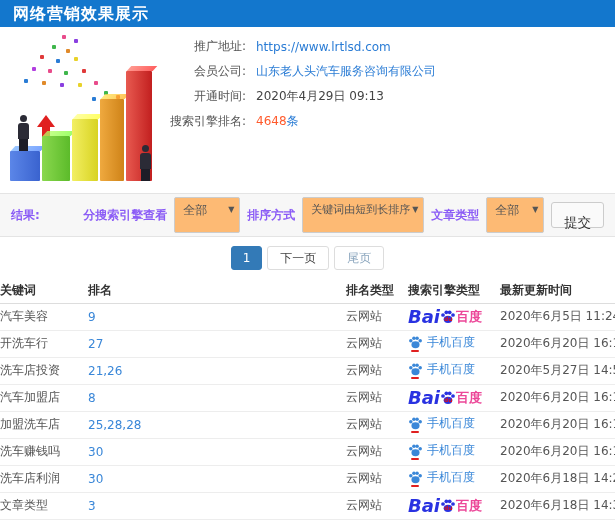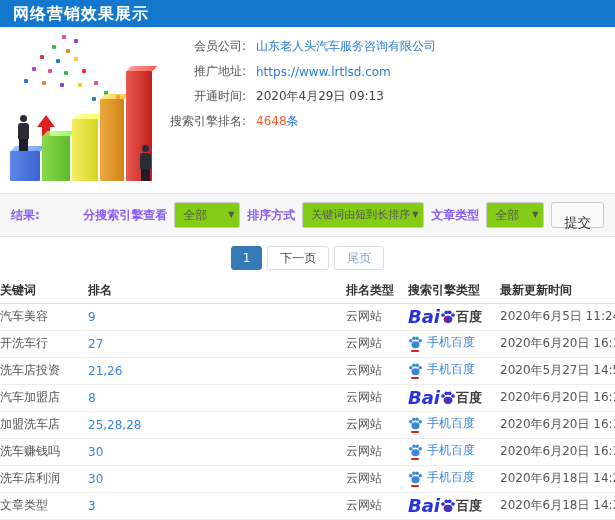--- a/index.html
+++ b/index.html
@@ -42,21 +42,21 @@
   .info-value { margin-left:10px; color:#444; }
   .link { color:#2a7cd5; text-decoration:none; cursor:pointer; }
   .num-orange { color:#ff5a2c; }
   .unit-blue { color:#2a7cd5; }
 
   
   .filter-bar { height:44px; background:#f7f7f7; border-top:1px solid #e4e4e4;
     border-bottom:1px solid #e4e4e4; display:flex; align-items:center; padding:0 11px; }
   .flabel { font-weight:bold; color:#8b5cf6; white-space:nowrap; }
   .filter-right { margin-left:auto; display:flex; align-items:center; gap:7px; }
-  .sel { position:relative; height:26px; line-height:24px; background:#84cc16; border:1px solid #ccc;
+  .sel { position:relative; height:36px; line-height:24px; background:#fdba74; border:1px solid #ccc;
     border-radius:2px; padding:0 18px 0 8px; color:#555; cursor:pointer; white-space:nowrap; }
   .sel .caret { position:absolute; right:5px; top:0; font-size:8px; color:#555; line-height:24px; }
   .sel-engine { width:66px; }
   .sel-sort { width:122px; font-size:11px; }
   .sel-article { width:58px; }
   .btn-submit { height:26px; line-height:24px; padding:8px 12px; background:#fafafa; border:1px solid #ccc;
     border-radius:3px; color:#333; cursor:pointer; }
 
   
   .pagination { height:41px; display:flex; align-items:center; justify-content:center; gap:5px; }
@@ -76,21 +76,21 @@
   .c3 { width:62px; }
   .c4 { width:92px; }
   .rank { color:#3a87d8; }
 
   
   .baidu-logo { display:inline-flex; align-items:center; font-weight:bold; }
   .baidu-logo .bai { color:#2932e1; font-size:18px; font-style:italic; letter-spacing:0; }
   .baidu-logo .paw { position:relative; width:18px; height:16px; color:#2932e1; margin:0 -1px; }
   .baidu-logo .paw .du { position:absolute; left:5px; top:6px; font-size:6px; color:#de0f17;
     font-style:normal; font-weight:bold; }
-  .baidu-logo .bd-name { color:#404040; font-size:13px; }
+  .baidu-logo .bd-name { color:#ec4899; font-size:13px; }
   .mobile-baidu { display:inline-flex; align-items:center; gap:4px; color:#3a87d8; }
   .mobile-paw { position:relative; width:15px; height:15px; color:#3a87d8; }
   .mobile-paw::after { content:''; position:absolute; left:3px; bottom:-2px; width:8px; height:2px;
     background:#e02020; border-radius:1px; }
   .paw svg, .mobile-paw svg { width:100%; height:100%; display:block; }
 </style>
 </head>
 <body>
 
 <svg width="0" height="0" style="position:absolute">
@@ -143,26 +143,26 @@
     </div>
     <div class="figure figure-right">
       <div class="fig-head"></div>
         <div class="fig-body"></div>
         <div class="fig-legs"></div>
     </div>
   </div>
 
   <div class="info-rows">
     <div class="info-row">
+      <span class="info-label">推广地址:</span>
+      <a class="info-value link">https://www.lrtlsd.com</a>
+    </div>
+    <div class="info-row">
       <span class="info-label">会员公司:</span>
       <a class="info-value link">山东老人头汽车服务咨询有限公司</a>
-    </div>
-    <div class="info-row">
-      <span class="info-label">推广地址:</span>
-      <a class="info-value link">https://www.lrtlsd.com</a>
     </div>
     <div class="info-row">
       <span class="info-label">开通时间:</span>
       <span class="info-value">2020年4月29日 09:13</span>
     </div>
     <div class="info-row">
       <span class="info-label">搜索引擎排名:</span>
       <span class="info-value"><span class="num-orange">4648</span><span class="unit-blue">条</span></span>
     </div>
   </div>

